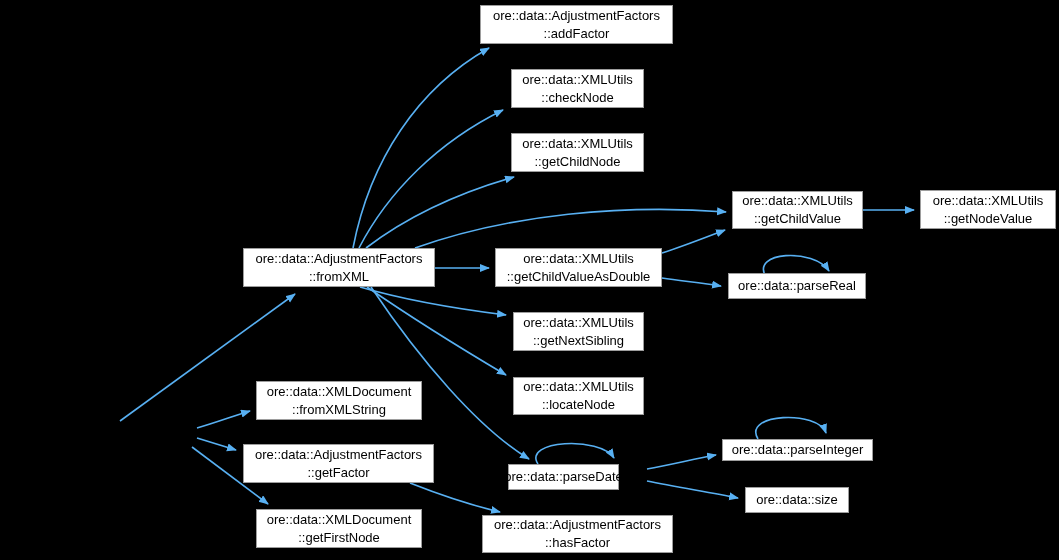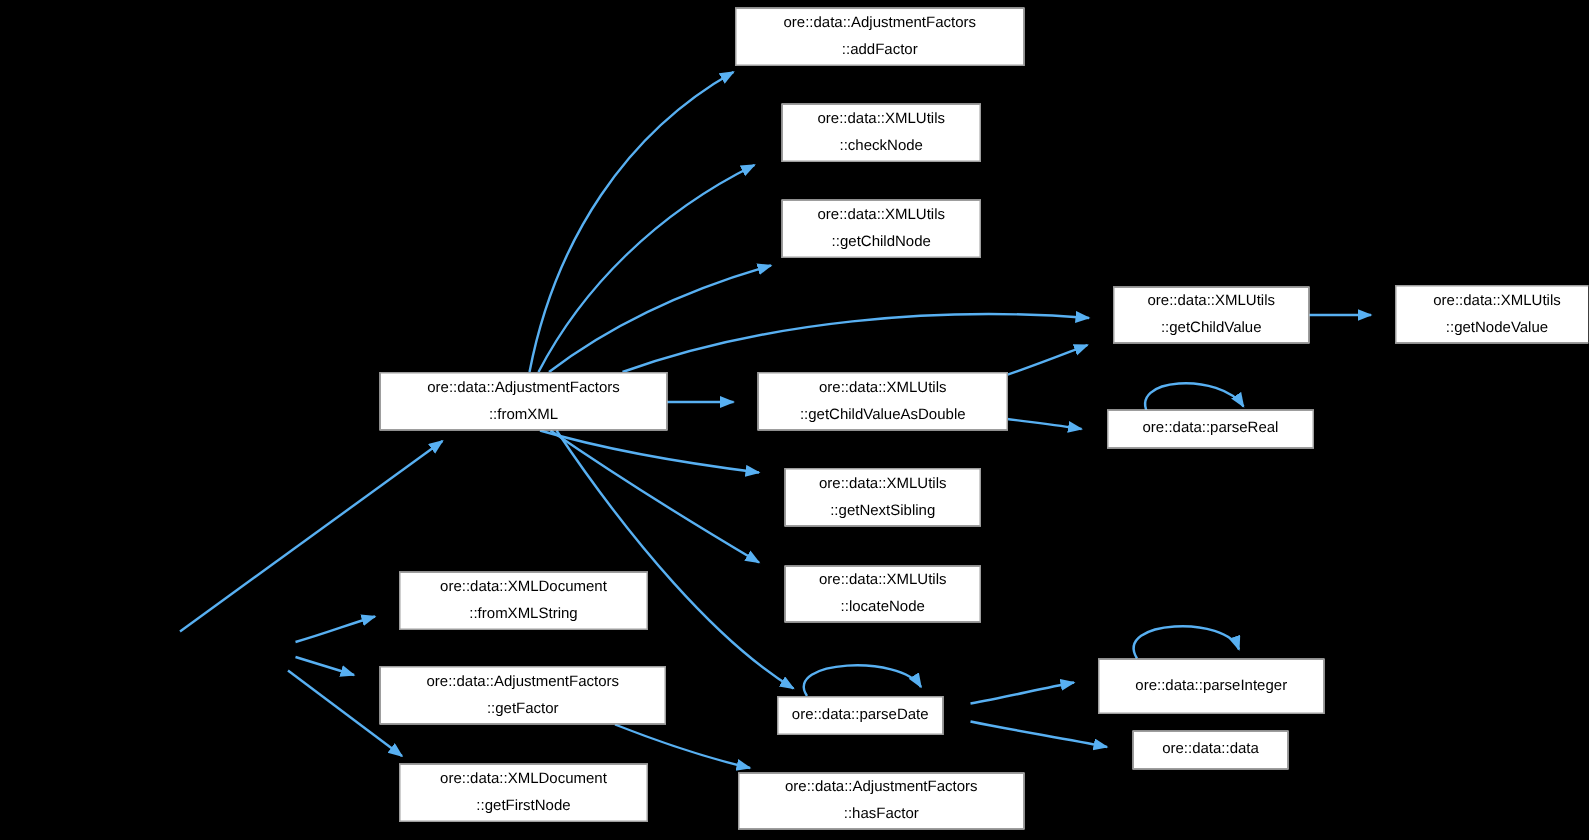--- a/index.html
+++ b/index.html
@@ -12,29 +12,28 @@
     overflow: hidden;
   }
   svg.edges { position: absolute; left: 0; top: 0; }
   .edge { fill: none; stroke: var(--edge, #58b0f2); stroke-width: 1.6; }
   .node {
     position: absolute;
     box-sizing: border-box;
     background: var(--node-bg, #fff);
     border: 1.3px solid var(--node-border, #9d9d9d);
     color: var(--node-text, #000);
-    font-size: 10px;
+    font-size: 13px;
     line-height: 18px;
     text-align: center;
     white-space: pre-line;
     display: flex;
     align-items: center;
     justify-content: center;
     padding: 0 3px;
-    margin-left: 10px;
   }
   .node.highlight {
     background: var(--highlight-bg, #a2a2a2);
     border-color: var(--highlight-border, #636363);
   }
 </style>
 </head>
 <body>
 
 <div class="canvas">
@@ -101,23 +100,23 @@
 ::locateNode</div>
 
   <div class="node" style="left:256px; top:381px; width:166px; height:39px;">ore::data::XMLDocument
 ::fromXMLString</div>
 
   <div class="node" style="left:243px; top:444px; width:191px; height:39px;">ore::data::AdjustmentFactors
 ::getFactor</div>
 
   <div class="node" style="left:508px; top:464px; width:111px; height:26px;">ore::data::parseDate</div>
 
-  <div class="node" style="left:722px; top:439px; width:151px; height:37px;">ore::data::parseInteger</div>
+  <div class="node" style="left:722px; top:439px; width:151px; height:22px;">ore::data::parseInteger</div>
 
-  <div class="node" style="left:745px; top:487px; width:104px; height:26px;">ore::data::data</div>
+  <div class="node" style="left:745px; top:487px; width:104px; height:26px;">ore::data::size</div>
 
   <div class="node" style="left:256px; top:509px; width:166px; height:39px;">ore::data::XMLDocument
 ::getFirstNode</div>
 
   <div class="node" style="left:482px; top:515px; width:191px; height:38px;">ore::data::AdjustmentFactors
 ::hasFactor</div>
 
 </div>
 
 </body></html>

